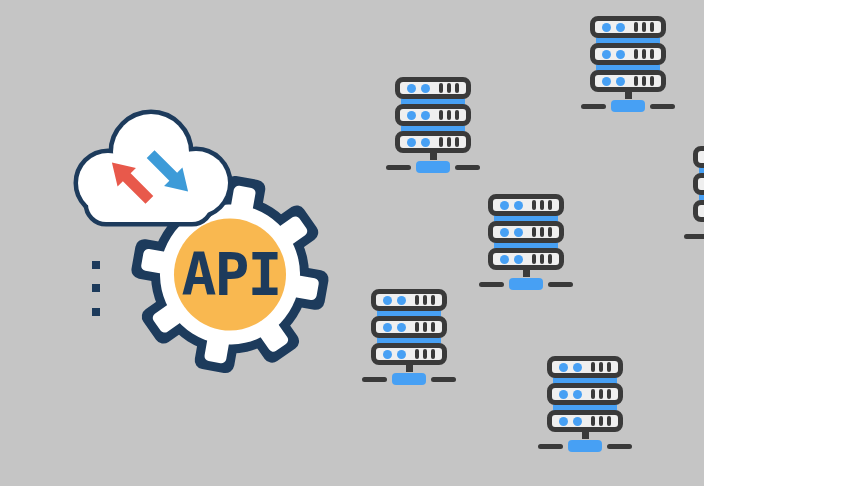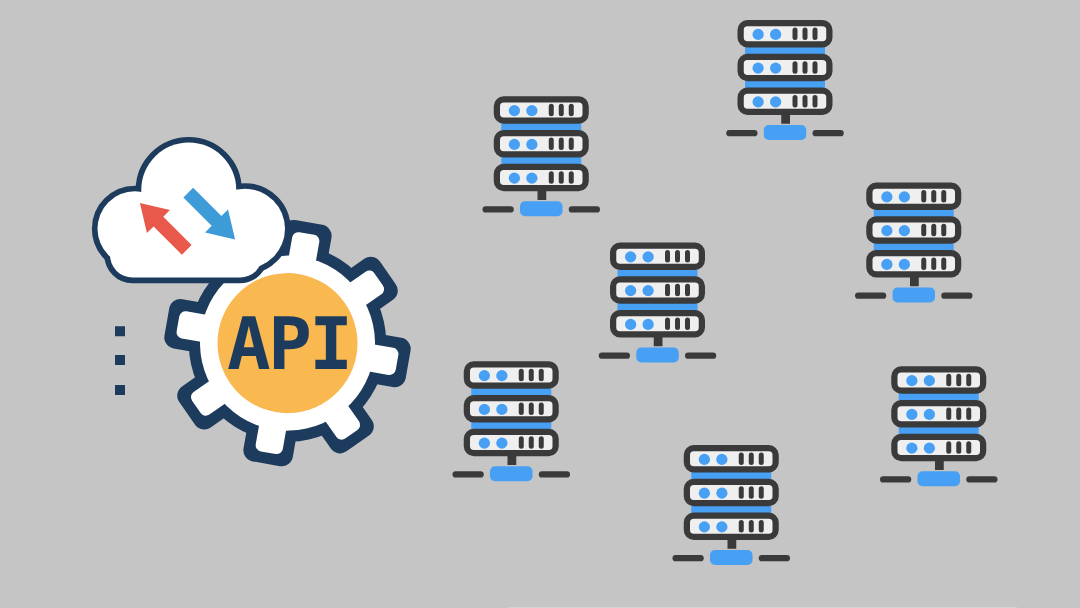--- a/index.html
+++ b/index.html
@@ -10,21 +10,21 @@
     --red:#e8594b;
     --arrowblue:#3d9bd8;
     --srv-outline:#3a3a3a;
     --srv-blue:#47a0f4;
     --srv-fill:#efefef;
   }
   html,body{margin:0;padding:0;}
   body{font-family:"Liberation Sans", sans-serif;}
   .page{
     position:relative;
-    width:864px;height:486px;
+    width:704px;height:486px;
     background:var(--bg);
     overflow:hidden;
   }
 
   
   .api-graphic{
     position:absolute;left:55px;top:95px;width:290px;height:290px;
   }
   .api-graphic svg{display:block;width:100%;height:100%;}
   .navy-shape{fill:var(--navy);}

